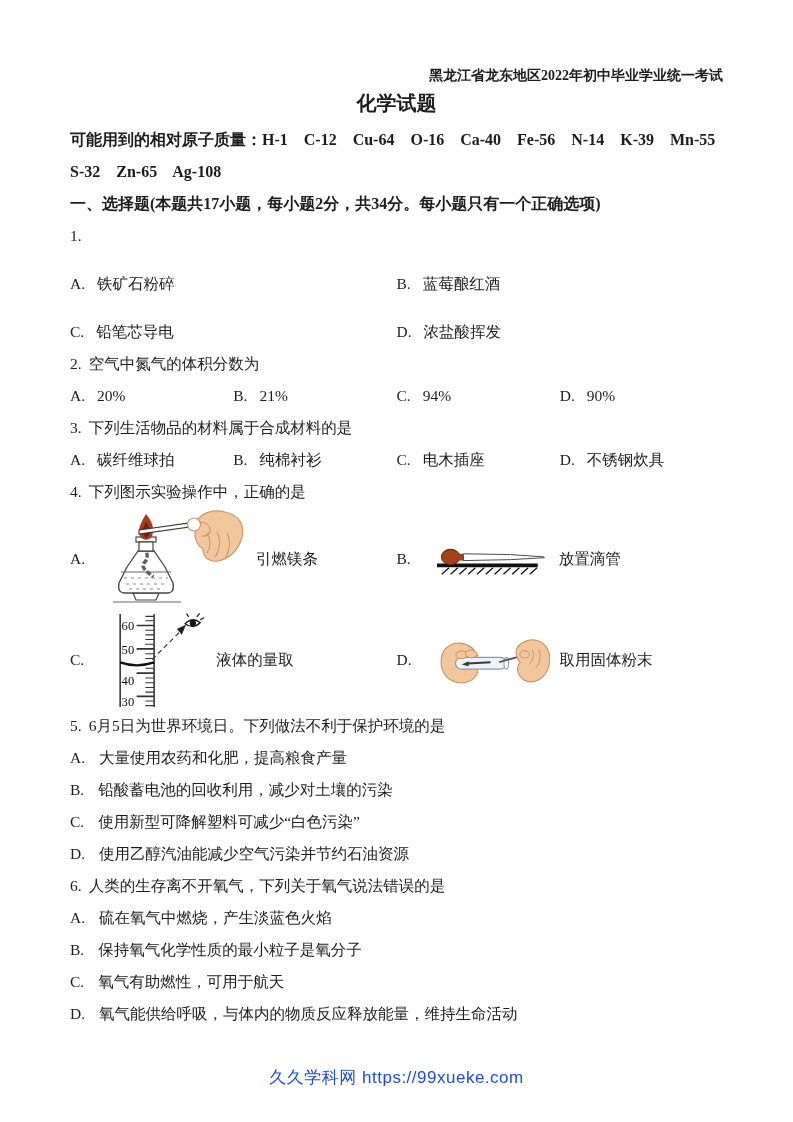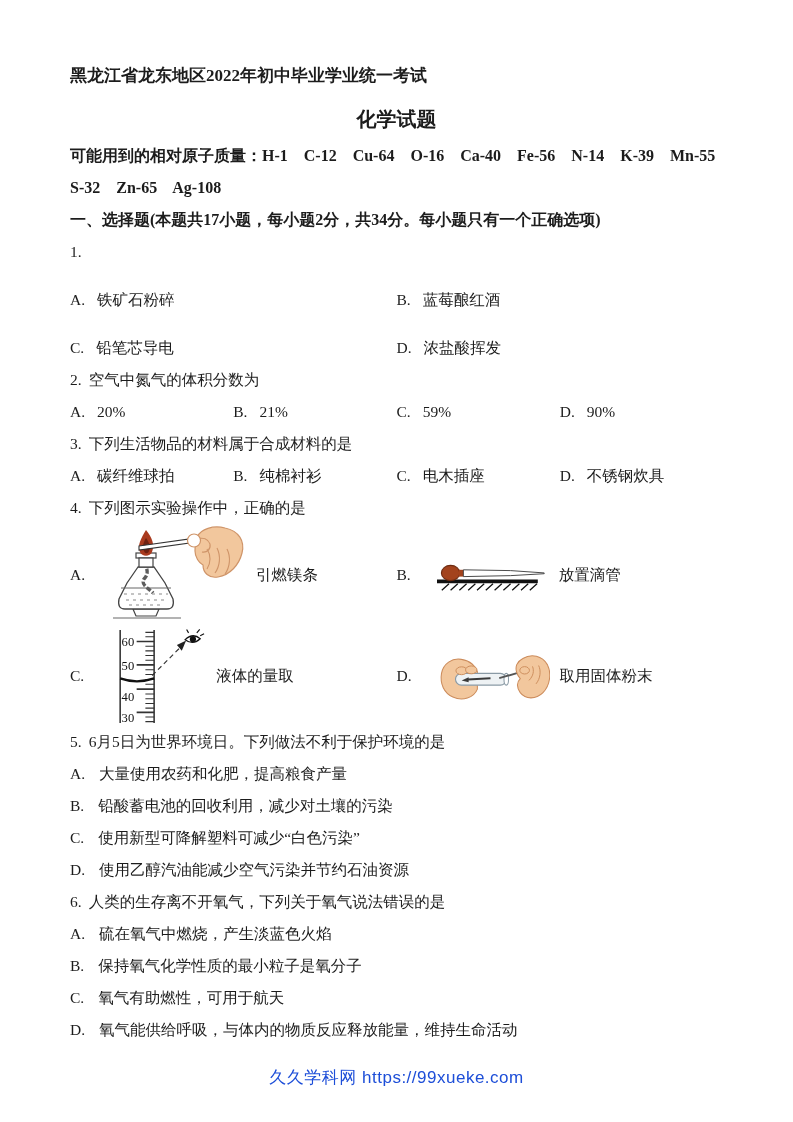--- a/index.html
+++ b/index.html
@@ -5,22 +5,22 @@
   html,body{margin:0;padding:0;background:#ffffff;}
   .page{
     position:relative;
     width:793px;height:1122px;
     background:#ffffff;
     font-family:"Liberation Serif","DejaVu Serif",serif;
     color:#1c1c1c;
     overflow:hidden;
   }
   .content{padding:62px 70px 0 70px;}
-  .title{font-size:17px;font-weight:bold;text-align:left;line-height:28px;}
-  .subtitle{font-size:20px;font-weight:bold;text-align:center;line-height:26px;margin-top:16px;margin-bottom:8px;}
+  .title{font-size:14px;font-weight:bold;text-align:right;line-height:28px;}
+  .subtitle{font-size:20px;font-weight:bold;text-align:center;line-height:26px;margin-bottom:8px;}
   .row{height:32px;display:flex;align-items:center;font-size:15.5px;white-space:pre-wrap;}
   .bold{font-weight:bold;font-size:16px;}
   .qnum{margin-right:7px;}
   .orow{height:32px;display:grid;align-items:center;font-size:15.5px;}
   .grid-2{grid-template-columns:1fr 1fr;margin-top:16px;}
   .grid-4{grid-template-columns:1fr 1fr 1fr 1fr;}
   .opt{white-space:nowrap;}
   .olabel{margin-right:12px;}
   .olabel-wide{margin-right:14px;}
   .img-row{display:grid;grid-template-columns:1fr 1fr;}
@@ -60,21 +60,21 @@
       <span class="opt"><span class="olabel">D.</span><span>浓盐酸挥发</span></span>
     </div>
 
     <div class="row">
       <span class="qnum">2.</span>
       <span>空气中氮气的体积分数为</span>
     </div>
     <div class="orow grid-4">
       <span class="opt"><span class="olabel">A.</span><span>20%</span></span>
       <span class="opt"><span class="olabel">B.</span><span>21%</span></span>
-      <span class="opt"><span class="olabel">C.</span><span>59%</span></span>
+      <span class="opt"><span class="olabel">C.</span><span>94%</span></span>
       <span class="opt"><span class="olabel">D.</span><span>90%</span></span>
     </div>
 
     <div class="row">
       <span class="qnum">3.</span>
       <span>下列生活物品的材料属于合成材料的是</span>
     </div>
     <div class="orow grid-4">
       <span class="opt"><span class="olabel">A.</span><span>碳纤维球拍</span></span>
       <span class="opt"><span class="olabel">B.</span><span>纯棉衬衫</span></span>

